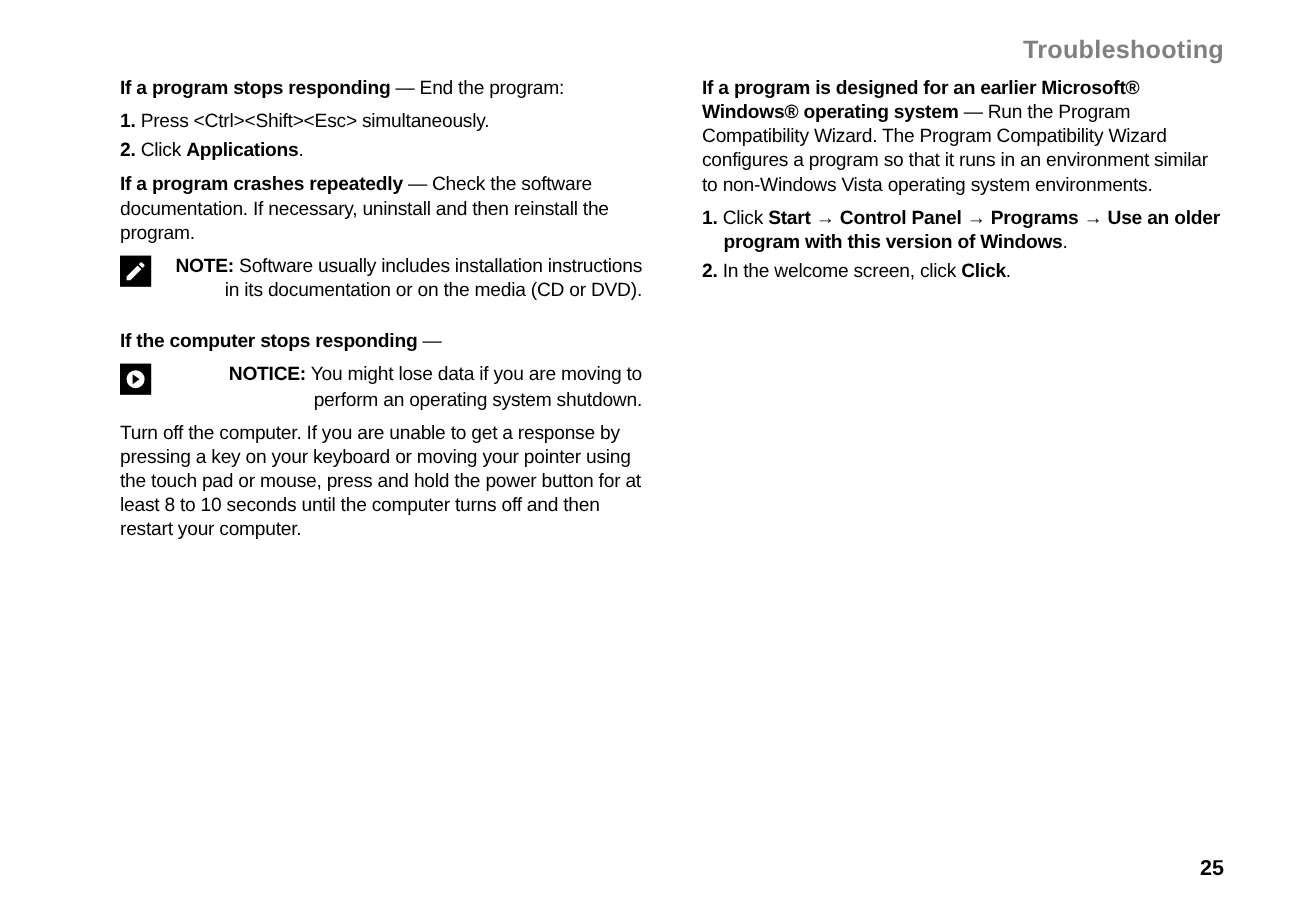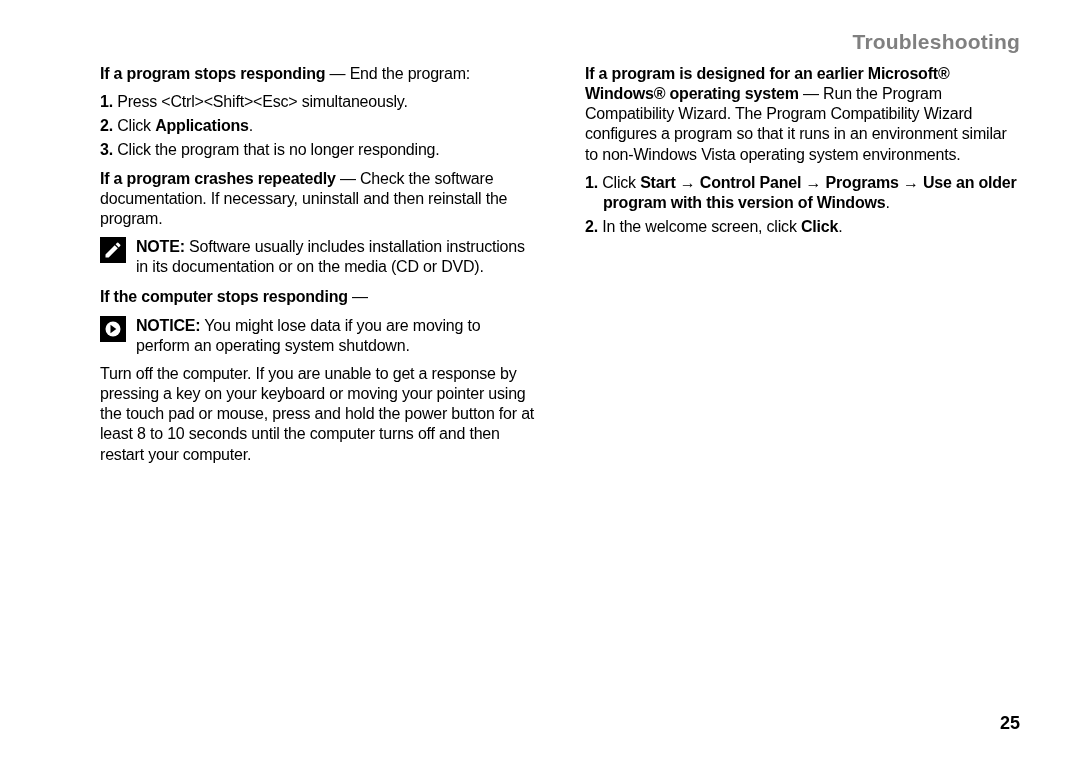--- a/index.html
+++ b/index.html
@@ -55,20 +55,21 @@
     margin-bottom: 4px;
   }
   .numlist li .num {
     font-weight: 700;
   }
   .note-row {
     display: flex;
     gap: 10px;
     margin: 4px 0 8px 0;
     align-items: flex-start;
+    text-align: right;
   }
   .note-icon {
     flex: 0 0 26px;
     width: 26px;
     height: 26px;
     background: #000;
     display: inline-flex;
     align-items: center;
     justify-content: center;
   }
@@ -98,39 +99,38 @@
 
   <div class="two-col">
 
     <div class="col">
       <p>
         <span class="bold">If a program stops responding</span><span> — </span><span>End the program:</span>
       </p>
       <ul class="numlist">
         <li><span class="num">1.</span> <span>Press &lt;Ctrl&gt;&lt;Shift&gt;&lt;Esc&gt; simultaneously.</span></li>
         <li><span class="num">2.</span> <span>Click </span><span class="bold">Applications</span><span>.</span></li>
-        <li><span class="num">3.</span> <span>Click the program that is no longer responding.</span></li>
       </ul>
 
       <p>
         <span class="bold">If a program crashes repeatedly</span><span> — </span><span>Check the software documentation. If necessary, uninstall and then reinstall the program.</span>
       </p>
 
       <div class="note-row">
         <span class="note-icon">
           <svg viewBox="0 0 24 24">
               <path fill="#fff" d="M3 17.25V21h3.75L17.81 9.94l-3.75-3.75L3 17.25zM20.71 7.04a1 1 0 0 0 0-1.41l-2.34-2.34a1 1 0 0 0-1.41 0l-1.83 1.83 3.75 3.75 1.83-1.83z"></path>
             </svg>
         </span>
         <div class="note-text">
           <span class="bold">NOTE:</span><span> Software usually includes installation instructions in its documentation or on the media (CD or DVD).</span>
         </div>
       </div>
 
-      <p style="margin-top:10px">
+      <p style="margin-top:22px">
         <span class="bold">If the computer stops responding</span><span> —</span>
       </p>
 
       <div class="note-row">
         <span class="note-icon">
           <svg viewBox="0 0 24 24">
               <circle cx="12" cy="12" r="9" fill="#fff"></circle>
               <path fill="#000" d="M9 7l7 5-7 5z"></path>
             </svg>
         </span>

